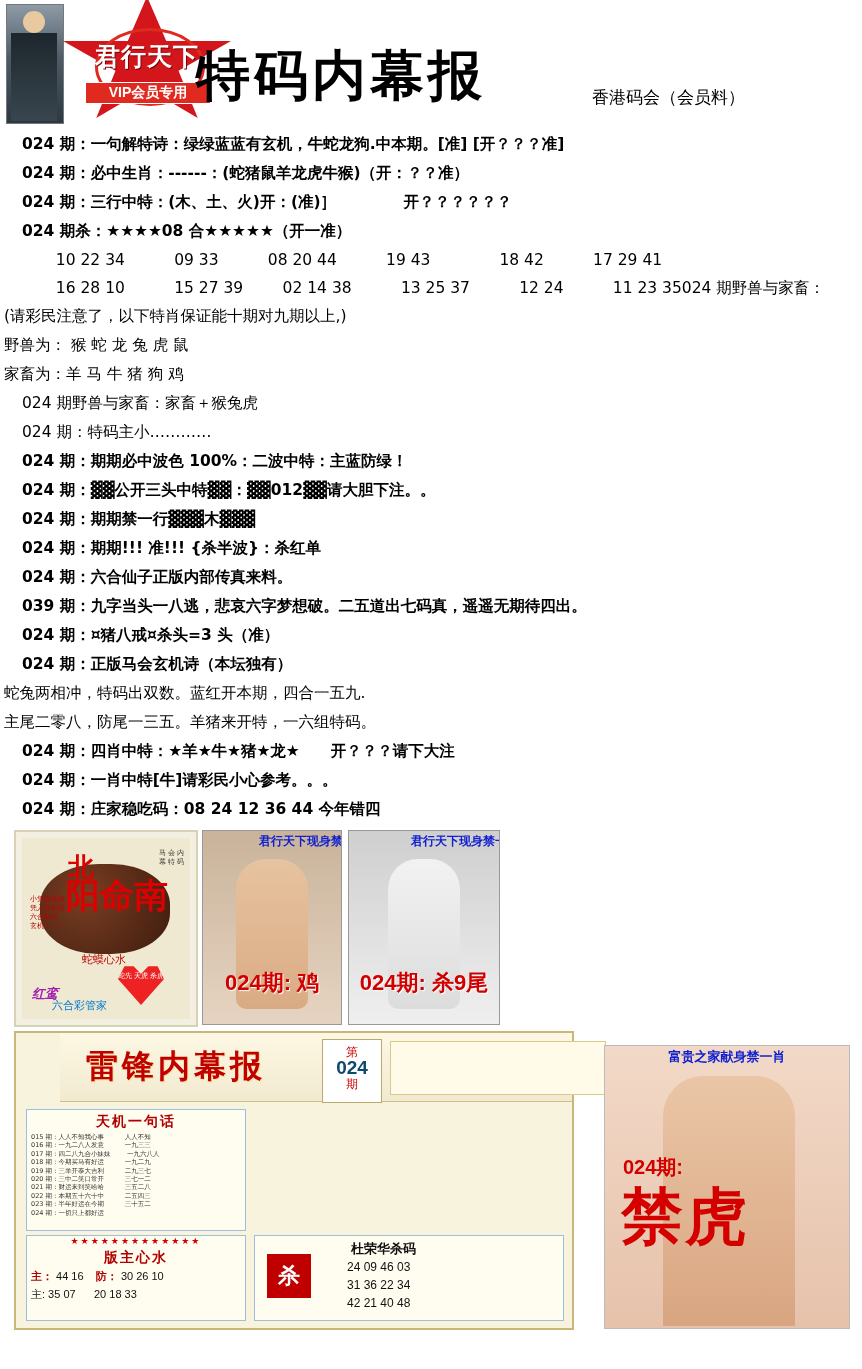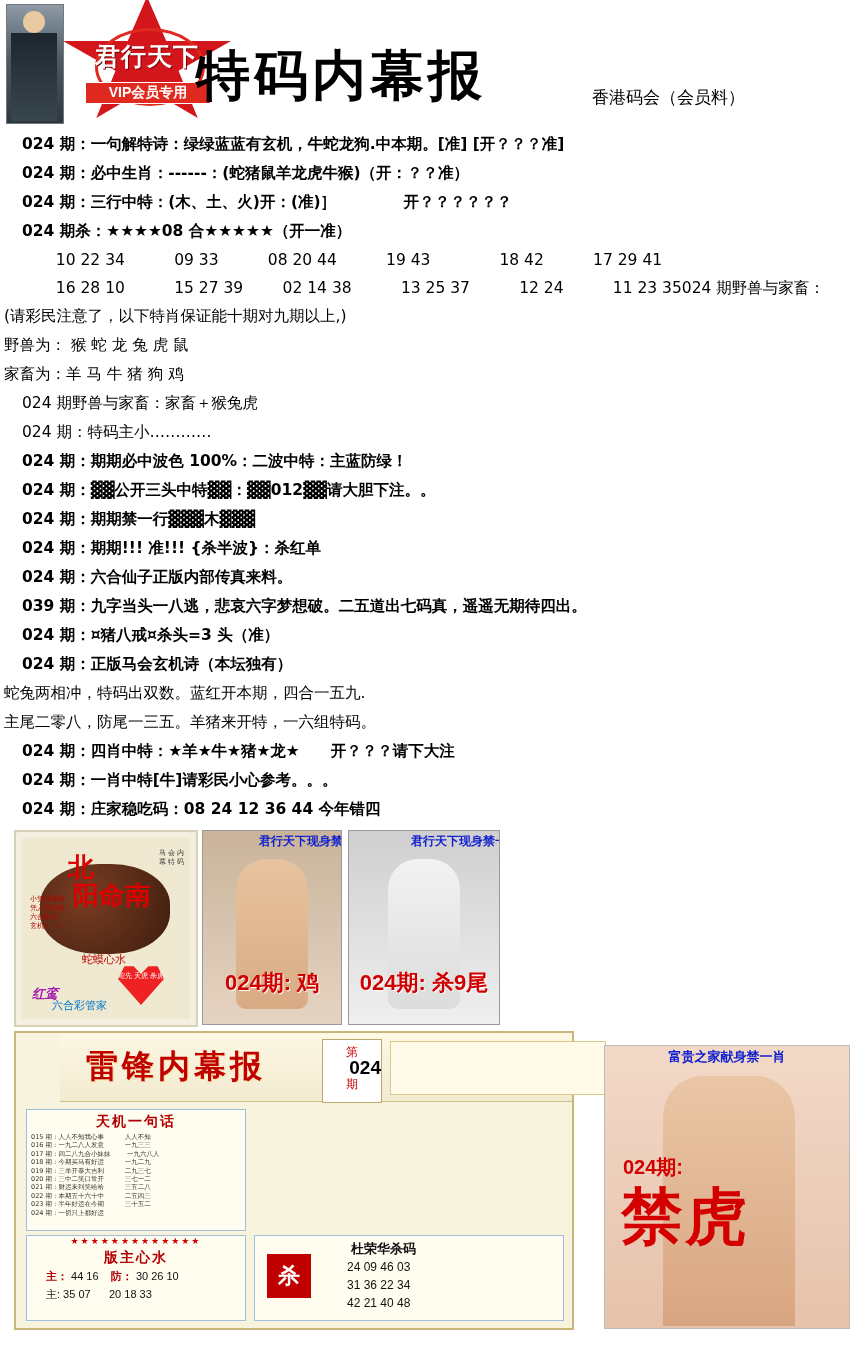--- a/index.html
+++ b/index.html
@@ -78,21 +78,21 @@
   .strip{position:relative;height:195px;margin-top:6px;}
   .card{position:absolute;top:0;border:1px solid #999;overflow:hidden;}
 
   .card-fox{left:14px;width:180px;height:193px;background:#f3f0e2;border:2px solid #d8d2b4;}
   .fox-inner{position:absolute;left:6px;top:6px;right:6px;bottom:6px;background:#efe9d2;}
   .fox-body{
     position:absolute;left:18px;top:26px;width:130px;height:90px;border-radius:45%;
     background:radial-gradient(circle at 35% 35%,#7a3d22,#3d1c0d);
   }
   .fox-red{position:absolute;left:46px;top:16px;font-size:26px;font-weight:bold;color:#d00;line-height:26px;}
-  .fox-red2{position:absolute;left:51px;top:44px;font-size:26px;font-weight:bold;color:#d00;line-height:26px;}
+  .fox-red2{position:absolute;left:44px;top:44px;font-size:34px;font-weight:bold;color:#d00;line-height:26px;}
   .fox-txt-s{position:absolute;left:8px;top:56px;width:36px;font-size:7px;color:#b00;line-height:9px;}
   .fox-txt-r{position:absolute;right:6px;top:10px;width:30px;font-size:7px;color:#333;line-height:9px;text-align:right;}
   .fox-green{position:absolute;left:10px;bottom:16px;font-size:13px;color:#a21caf;font-weight:bold;font-style:italic;}
   .fox-heart{
     position:absolute;right:26px;bottom:14px;width:46px;height:42px;background:#e22;
     clip-path:polygon(50% 100%,0% 38%,14% 8%,34% 8%,50% 26%,66% 8%,86% 8%,100% 38%);
   }
   .fox-heart span{position:absolute;left:0;top:8px;width:46px;text-align:center;font-size:7px;color:#fff;line-height:9px;}
   .fox-bottom{position:absolute;left:30px;bottom:6px;font-size:11px;color:#07c;}
   .fox-mid{position:absolute;left:60px;bottom:52px;font-size:11px;color:#b00;}
@@ -128,21 +128,21 @@
     margin-left:44px;
   }
   .poster-title{
     position:absolute;left:26px;top:12px;font-size:32px;font-weight:bold;color:#c00000;
     letter-spacing:4px;text-shadow:1px 1px 0 #f7dc9a;
   }
   .poster-issue{
     position:absolute;left:262px;top:6px;width:58px;height:58px;border:1px solid #b9a96e;
     background:#fff;text-align:center;font-size:12px;color:#c00;line-height:16px;padding-top:4px;
   }
-  .poster-issue .num{font-size:19px;font-weight:bold;color:#000000;text-align:right;}
+  .poster-issue .num{font-size:19px;font-weight:bold;color:#0c4a6e;}
   .poster-blank{
     position:absolute;left:330px;top:8px;width:214px;height:52px;background:#fffbe8;border:1px solid #d8c98c;
   }
   .panel{
     position:absolute;background:#fffdf0;border:1px solid #9fbfdc;
   }
   .p-left{left:10px;top:76px;width:218px;height:120px;}
   .p-right{left:238px;top:76px;width:308px;height:120px;}
   .p-bl{left:10px;top:202px;width:218px;height:84px;}
   .p-br{left:238px;top:202px;width:308px;height:84px;}
@@ -163,21 +163,21 @@
   .rp-nums{font-size:8px;color:#c00;}
   .rp-right{position:absolute;right:8px;top:24px;width:160px;font-size:11px;line-height:20px;color:#111;}
   .rp-right b{color:#b10000;}
   .rp-red{font-size:10px;color:#c00;}
   .stamp{
     position:absolute;left:12px;top:18px;width:44px;height:44px;background:#c00000;color:#fff;
     font-size:22px;font-weight:bold;text-align:center;line-height:44px;
   }
   .kill-title{position:absolute;left:96px;top:4px;font-size:13px;font-weight:bold;color:#111;}
   .kill-nums{position:absolute;left:92px;top:22px;font-size:12px;line-height:18px;color:#111;white-space:pre;}
-  .bl-row{font-size:11px;line-height:18px;padding-left:19px;color:#111;}
+  .bl-row{font-size:11px;line-height:18px;padding-left:4px;color:#111;}
   .bl-row b{color:#b10000;}
   .stars{text-align:center;color:#c00;font-size:9px;letter-spacing:2px;}
 
   .card-right{
     position:absolute;left:604px;top:14px;width:244px;height:282px;
     background:linear-gradient(#f2d9c7,#e6c2ab);border:1px solid #bbb;overflow:hidden;
   }
   .cr-top{position:absolute;left:0;top:2px;width:100%;text-align:center;font-size:13px;font-weight:bold;color:#1020d0;}
   .cr-fig{
     position:absolute;left:58px;top:30px;width:132px;height:250px;border-radius:40px 40px 0 0;

